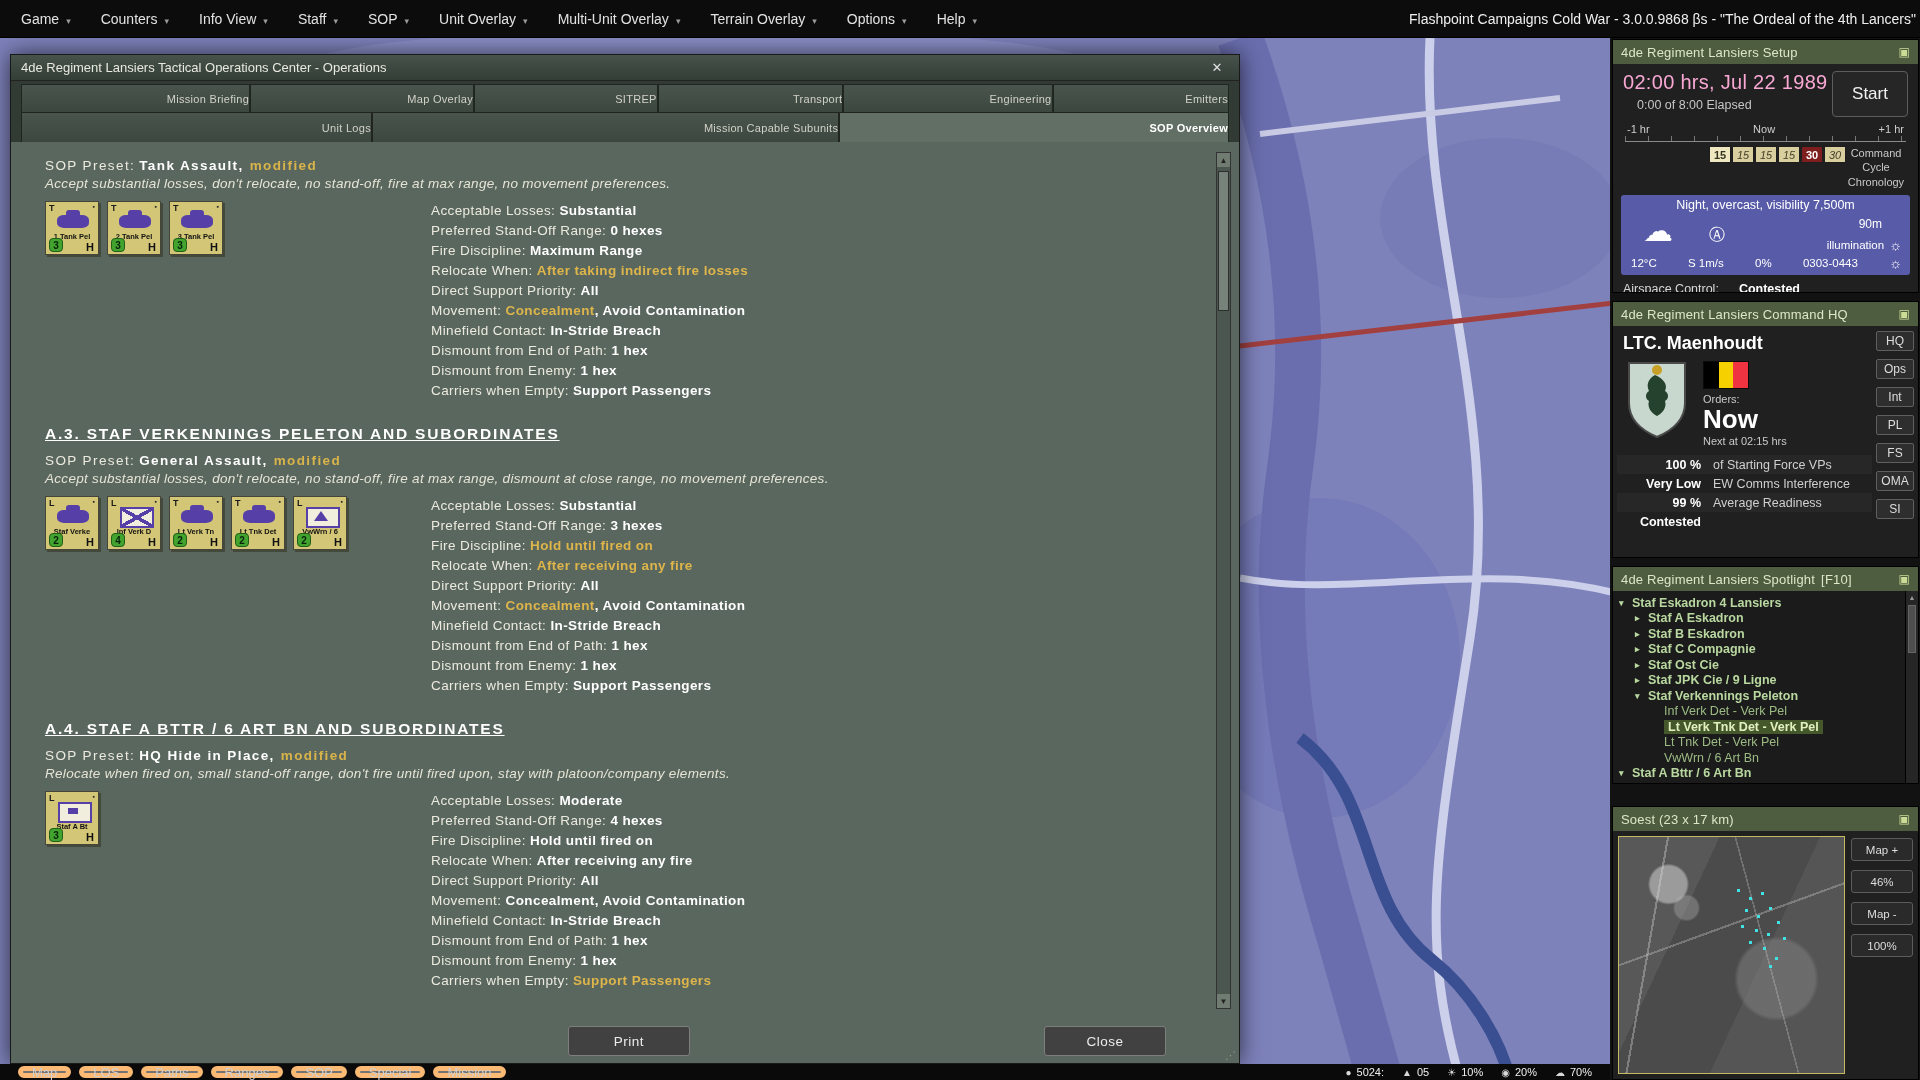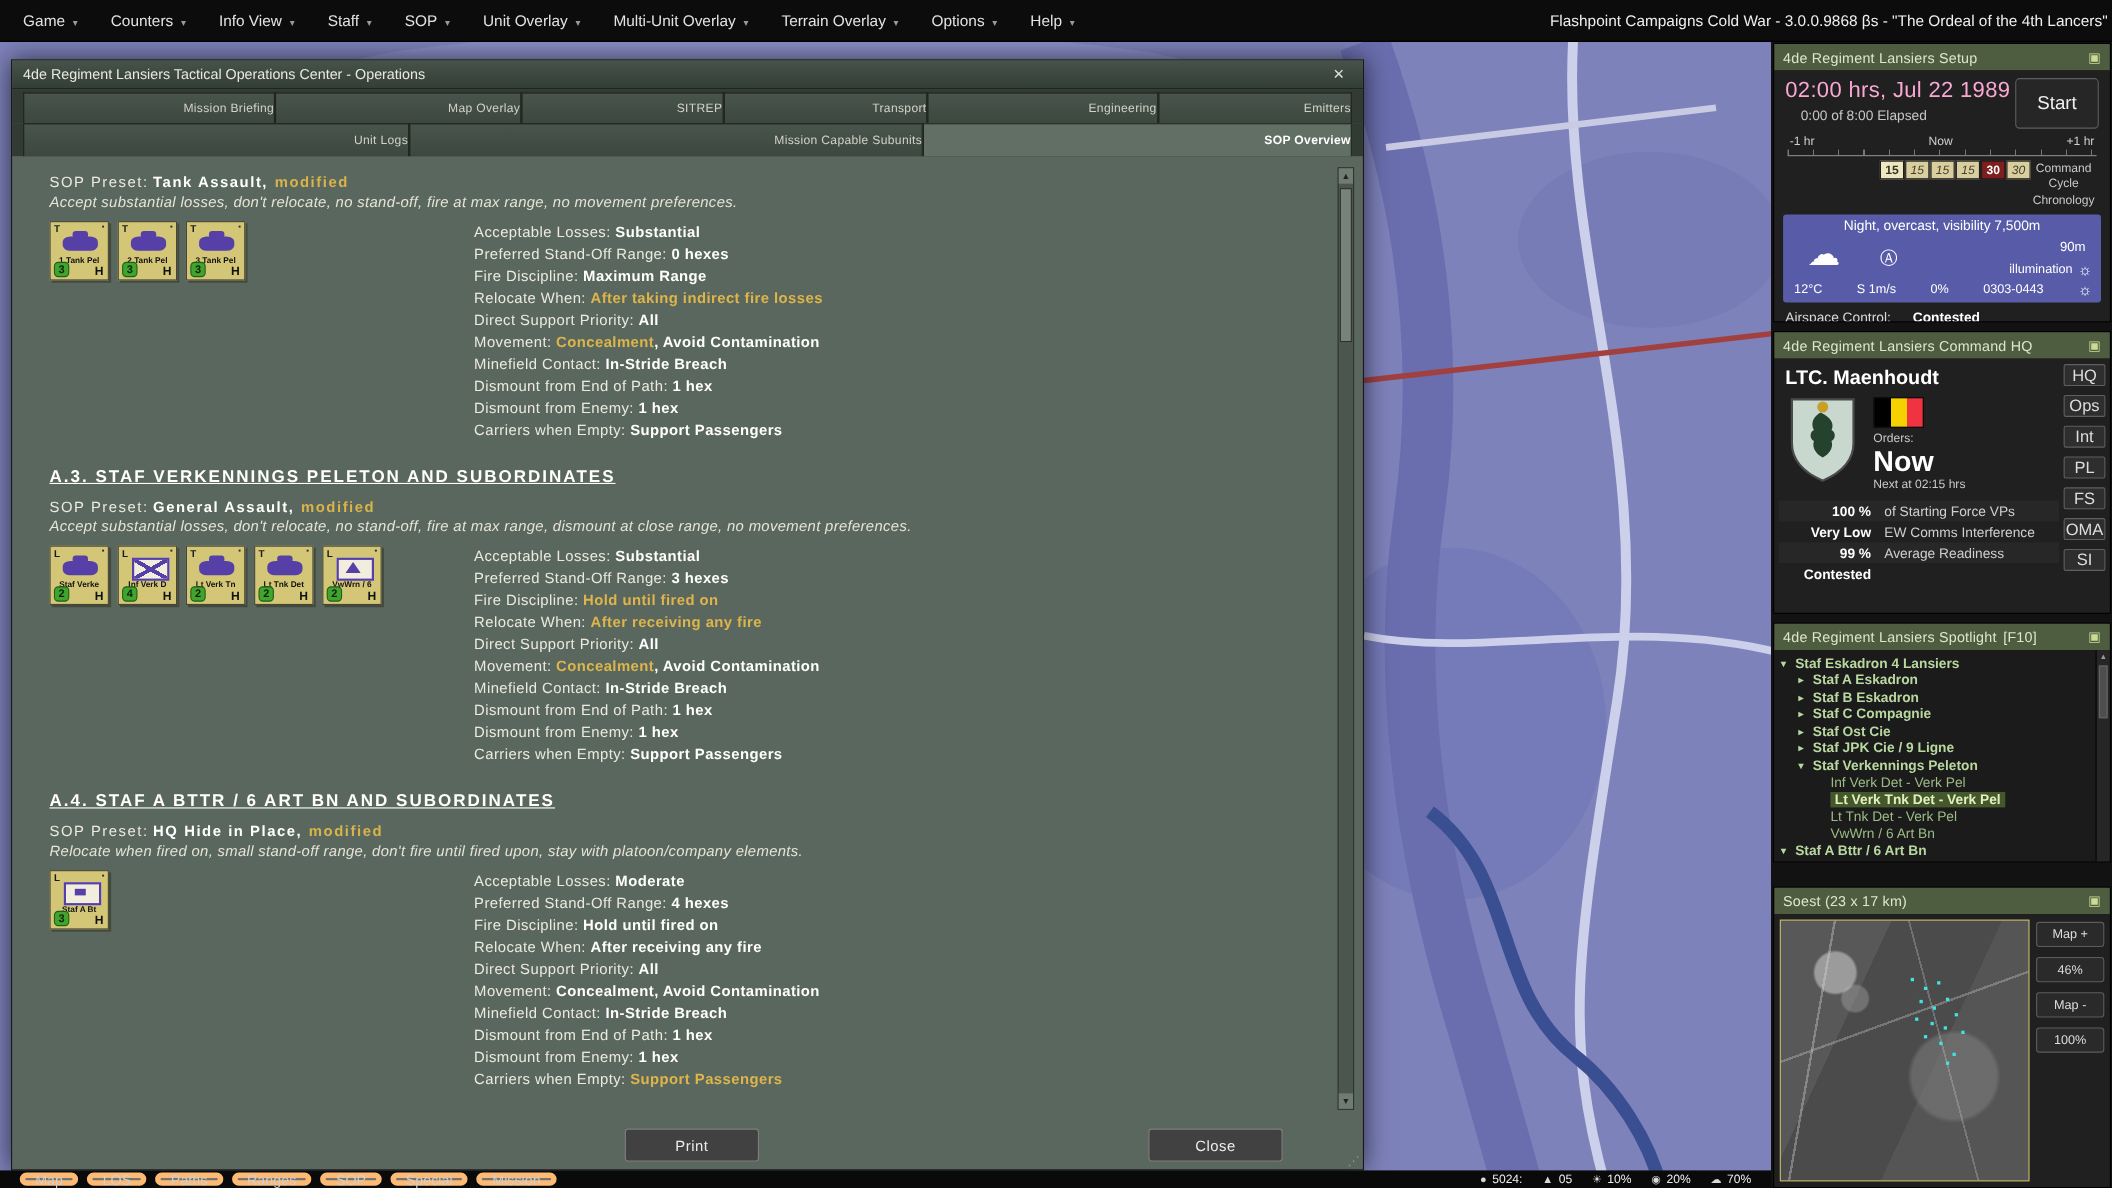--- a/index.html
+++ b/index.html
@@ -105,31 +105,31 @@
   .cbox{width:22px;height:17px;border:1px solid #1d1d1d;background:#d9cf9e;color:#44402a;font-size:11px;font-style:italic;display:flex;align-items:center;justify-content:center}
   .cbox[data-state="next"]{background:#efe7c0;font-style:normal;font-weight:bold;color:#332}
   .cbox[data-state="current"]{background:#7e1e1e;color:#fff;font-style:normal;font-weight:bold}
   .cycle-caption{margin-left:auto;font-size:11px;color:#c8c8c8;text-align:center;line-height:1.3;padding-right:2px}
   .weather{margin:6px 8px 0;background:#585ca8;border-radius:3px;position:relative;height:80px;color:#fff}
   .w-sum{text-align:center;font-size:12.5px;padding-top:3px}
   .w-cloud{position:absolute;left:22px;top:18px}
   .w-cloud::after{content:"☁";font-size:30px;color:#fdfdfd}
   .w-a{position:absolute;left:88px;top:30px}
   .w-a::after{content:"Ⓐ";font-size:16px}
-  .w-ceiling{position:absolute;right:14px;top:22px;font-size:12px}
+  .w-ceiling{position:absolute;right:28px;top:22px;font-size:12px}
   .w-illum{position:absolute;right:8px;top:42px;font-size:11.5px;display:flex;gap:5px;align-items:center}
   .w-sun::after{content:"☼";font-size:14px}
   .w-bottom{position:absolute;left:10px;right:8px;bottom:4px;display:flex;justify-content:space-between;align-items:center;font-size:11.5px}
   .airspace{display:flex;padding:7px 10px 0;font-size:12.5px;color:#d8d8d8}
   .airspace-val{margin-left:20px;font-weight:bold;color:#fff}
 
   
   .hq-body{padding-right:46px}
   .hq-rail{position:absolute;right:4px;top:5px;bottom:5px;width:38px;display:flex;flex-direction:column;gap:8px}
-  .rail-btn{height:20px;background:#2e2e2e;border:1px solid #5f5f5f;border-radius:2px;color:#ddd;font-size:15px;display:flex;align-items:center;justify-content:center}
+  .rail-btn{height:20px;background:#2e2e2e;border:1px solid #5f5f5f;border-radius:2px;color:#ddd;font-size:12px;display:flex;align-items:center;justify-content:center}
   .commander{font-size:18px;font-weight:bold;color:#fff;padding:7px 0 0 10px}
   .hq-mid{display:flex;padding:5px 0 0 12px;gap:14px}
   .crest-svg{width:64px;height:82px}
   .orders-block{display:flex;flex-direction:column;gap:1px;padding-top:2px}
   .flag{width:46px;height:28px;border:1px solid #0a0a0a;background:linear-gradient(90deg,#000 0 33.3%,#f7d000 33.3% 66.6%,#ef3340 66.6%)}
   .orders-label{font-size:11px;color:#c9c9c9;margin-top:3px}
   .orders-value{font-size:26px;font-weight:bold;color:#fff;line-height:1}
   .orders-next{font-size:11px;color:#c9c9c9;margin-top:2px}
   .hq-stats{padding:8px 0 0 4px;font-size:12.5px}
   .stat-row{display:flex;height:19px;align-items:center;padding:0 6px}

